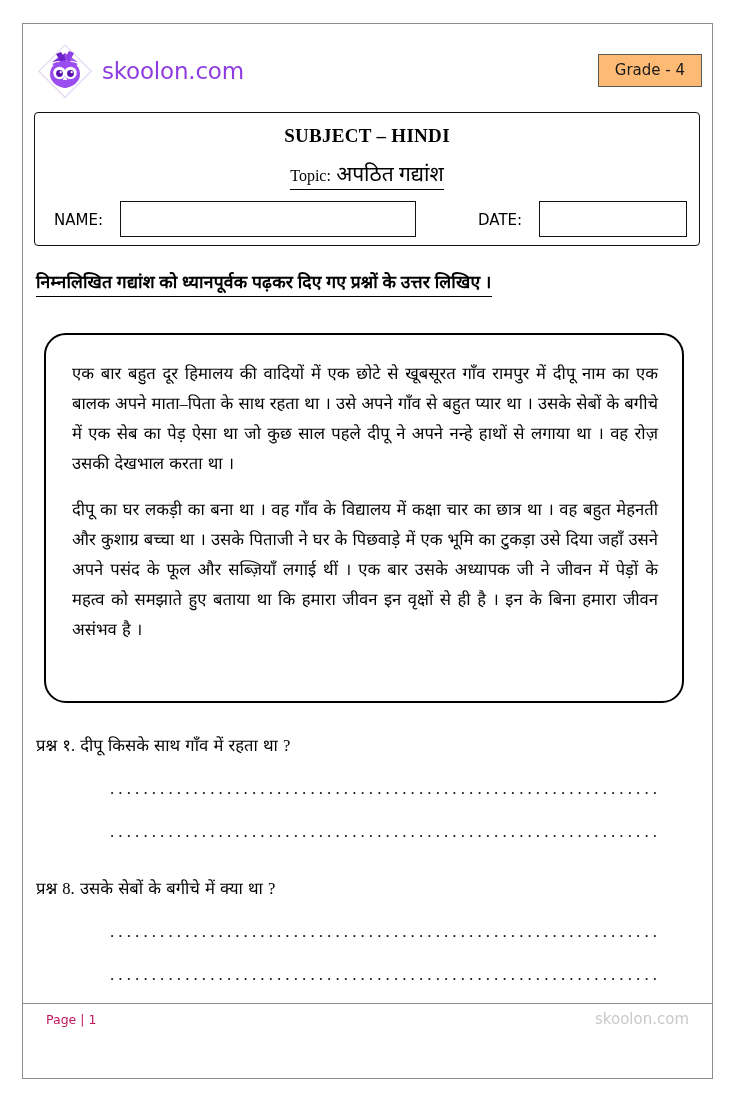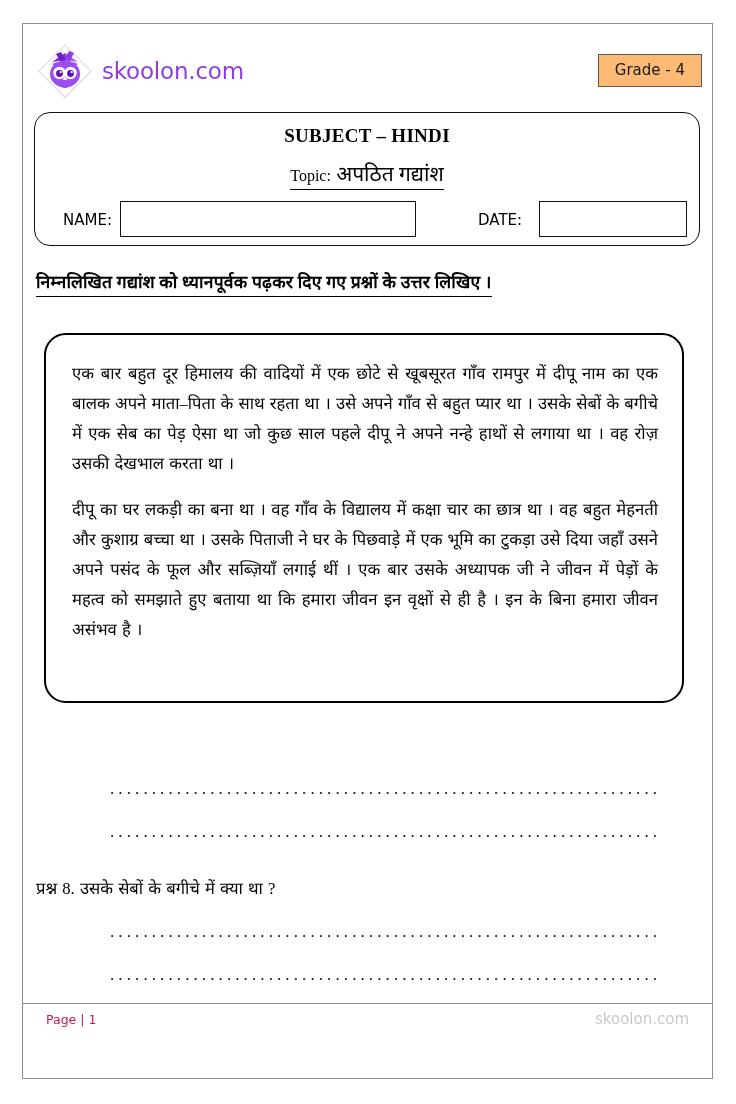--- a/index.html
+++ b/index.html
@@ -76,21 +76,21 @@
   }
 
   
   .info-box {
     position: absolute;
     left: 34px;
     top: 112px;
     width: 666px;
     height: 134px;
     border: 1.6px solid #111111;
-    border-radius: 16px;
+    border-radius: 4px;
     box-sizing: border-box;
     background: #ffffff;
   }
   .subject-line {
     position: absolute;
     left: 0;
     top: 12px;
     width: 100%;
     text-align: center;
     font-family: "Liberation Serif", serif;
@@ -135,21 +135,21 @@
     top: 10px;
   }
   .nd-field {
     position: absolute;
     border: 1.6px solid #111;
     background: #fff;
     box-sizing: border-box;
     top: 0;
     height: 36px;
   }
-  .name-label { left: 28px; text-align: center; }
+  .name-label { left: 19px; text-align: center; }
   .name-field { left: 85px; width: 296px; }
   .date-label { left: 443px; }
   .date-field { left: 504px; width: 148px; }
 
   
   .instruction {
     position: absolute;
     left: 36px;
     top: 269px;
     font-family: "Liberation Serif", "DejaVu Sans", serif;
@@ -307,20 +307,24 @@
 
   <div class="instruction">निम्नलिखित गद्यांश को ध्यानपूर्वक पढ़कर दिए गए प्रश्नों के उत्तर लिखिए ।</div>
 
   <div class="passage-box">
     <div class="passage-inner">
       <p class="passage-para">एक बार बहुत दूर हिमालय की वादियों में एक छोटे से खूबसूरत गाँव रामपुर में दीपू नाम का एक बालक अपने माता–पिता के साथ रहता था । उसे अपने गाँव से बहुत प्यार था ।  उसके सेबों के बगीचे में एक सेब का पेड़ ऐसा था जो कुछ साल पहले दीपू ने अपने नन्हे हाथों से लगाया था । वह रोज़ उसकी देखभाल करता था ।</p>
       <p class="passage-para">दीपू का घर लकड़ी का बना था । वह गाँव के विद्यालय में कक्षा चार का छात्र था । वह बहुत मेहनती और कुशाग्र बच्चा था । उसके पिताजी ने घर के पिछवाड़े में एक भूमि का टुकड़ा उसे दिया जहाँ उसने अपने पसंद के फूल और सब्ज़ियाँ लगाई थीं । एक बार उसके अध्यापक जी ने जीवन में पेड़ों के महत्व को समझाते हुए बताया था कि हमारा जीवन इन वृक्षों से ही है । इन के बिना हमारा जीवन असंभव है ।</p>
     </div>
   </div>
 
+  <div class="question q1">
+    <span>प्रश्न १.</span>
+    <span>दीपू किसके साथ गाँव में रहता था ?</span>
+  </div>
   <div class="answer-line a1-1">...........................................................................................</div>
   <div class="answer-line a1-2">...........................................................................................</div>
 
   <div class="question q2">
     <span>प्रश्न 8.</span>
     <span>उसके सेबों के बगीचे में क्या था ?</span>
   </div>
   <div class="answer-line a2-1">...........................................................................................</div>
   <div class="answer-line a2-2">...........................................................................................</div>
 

